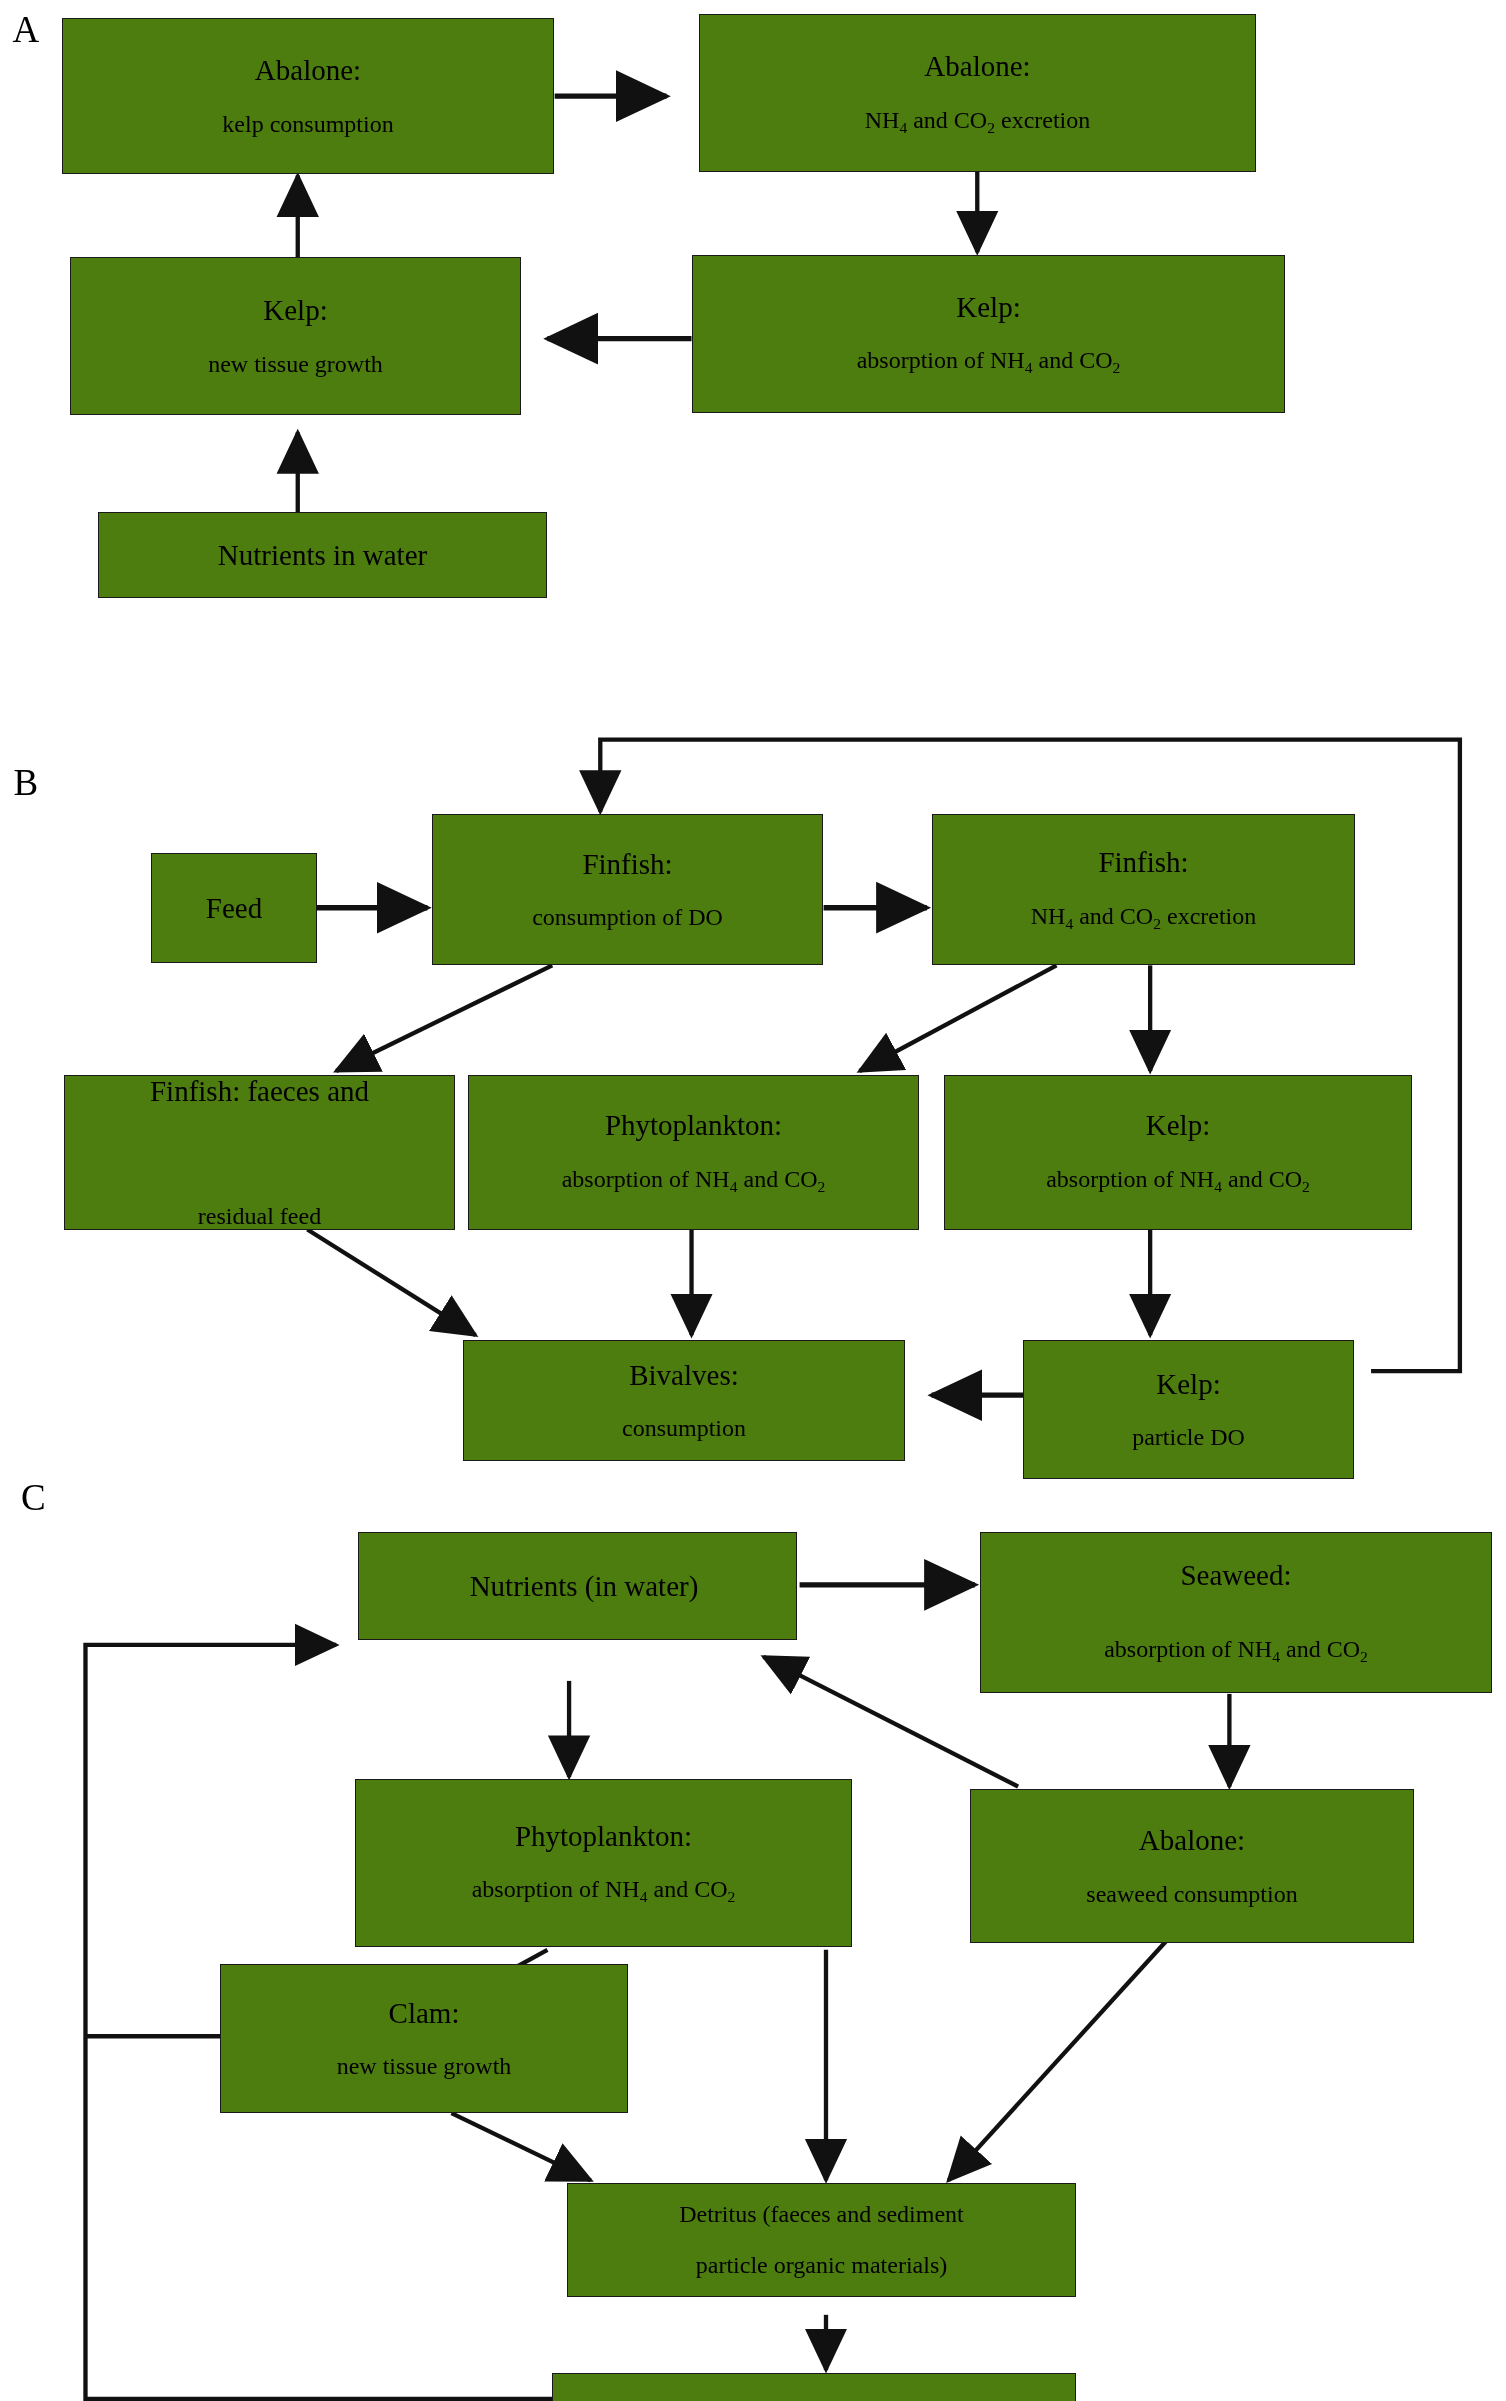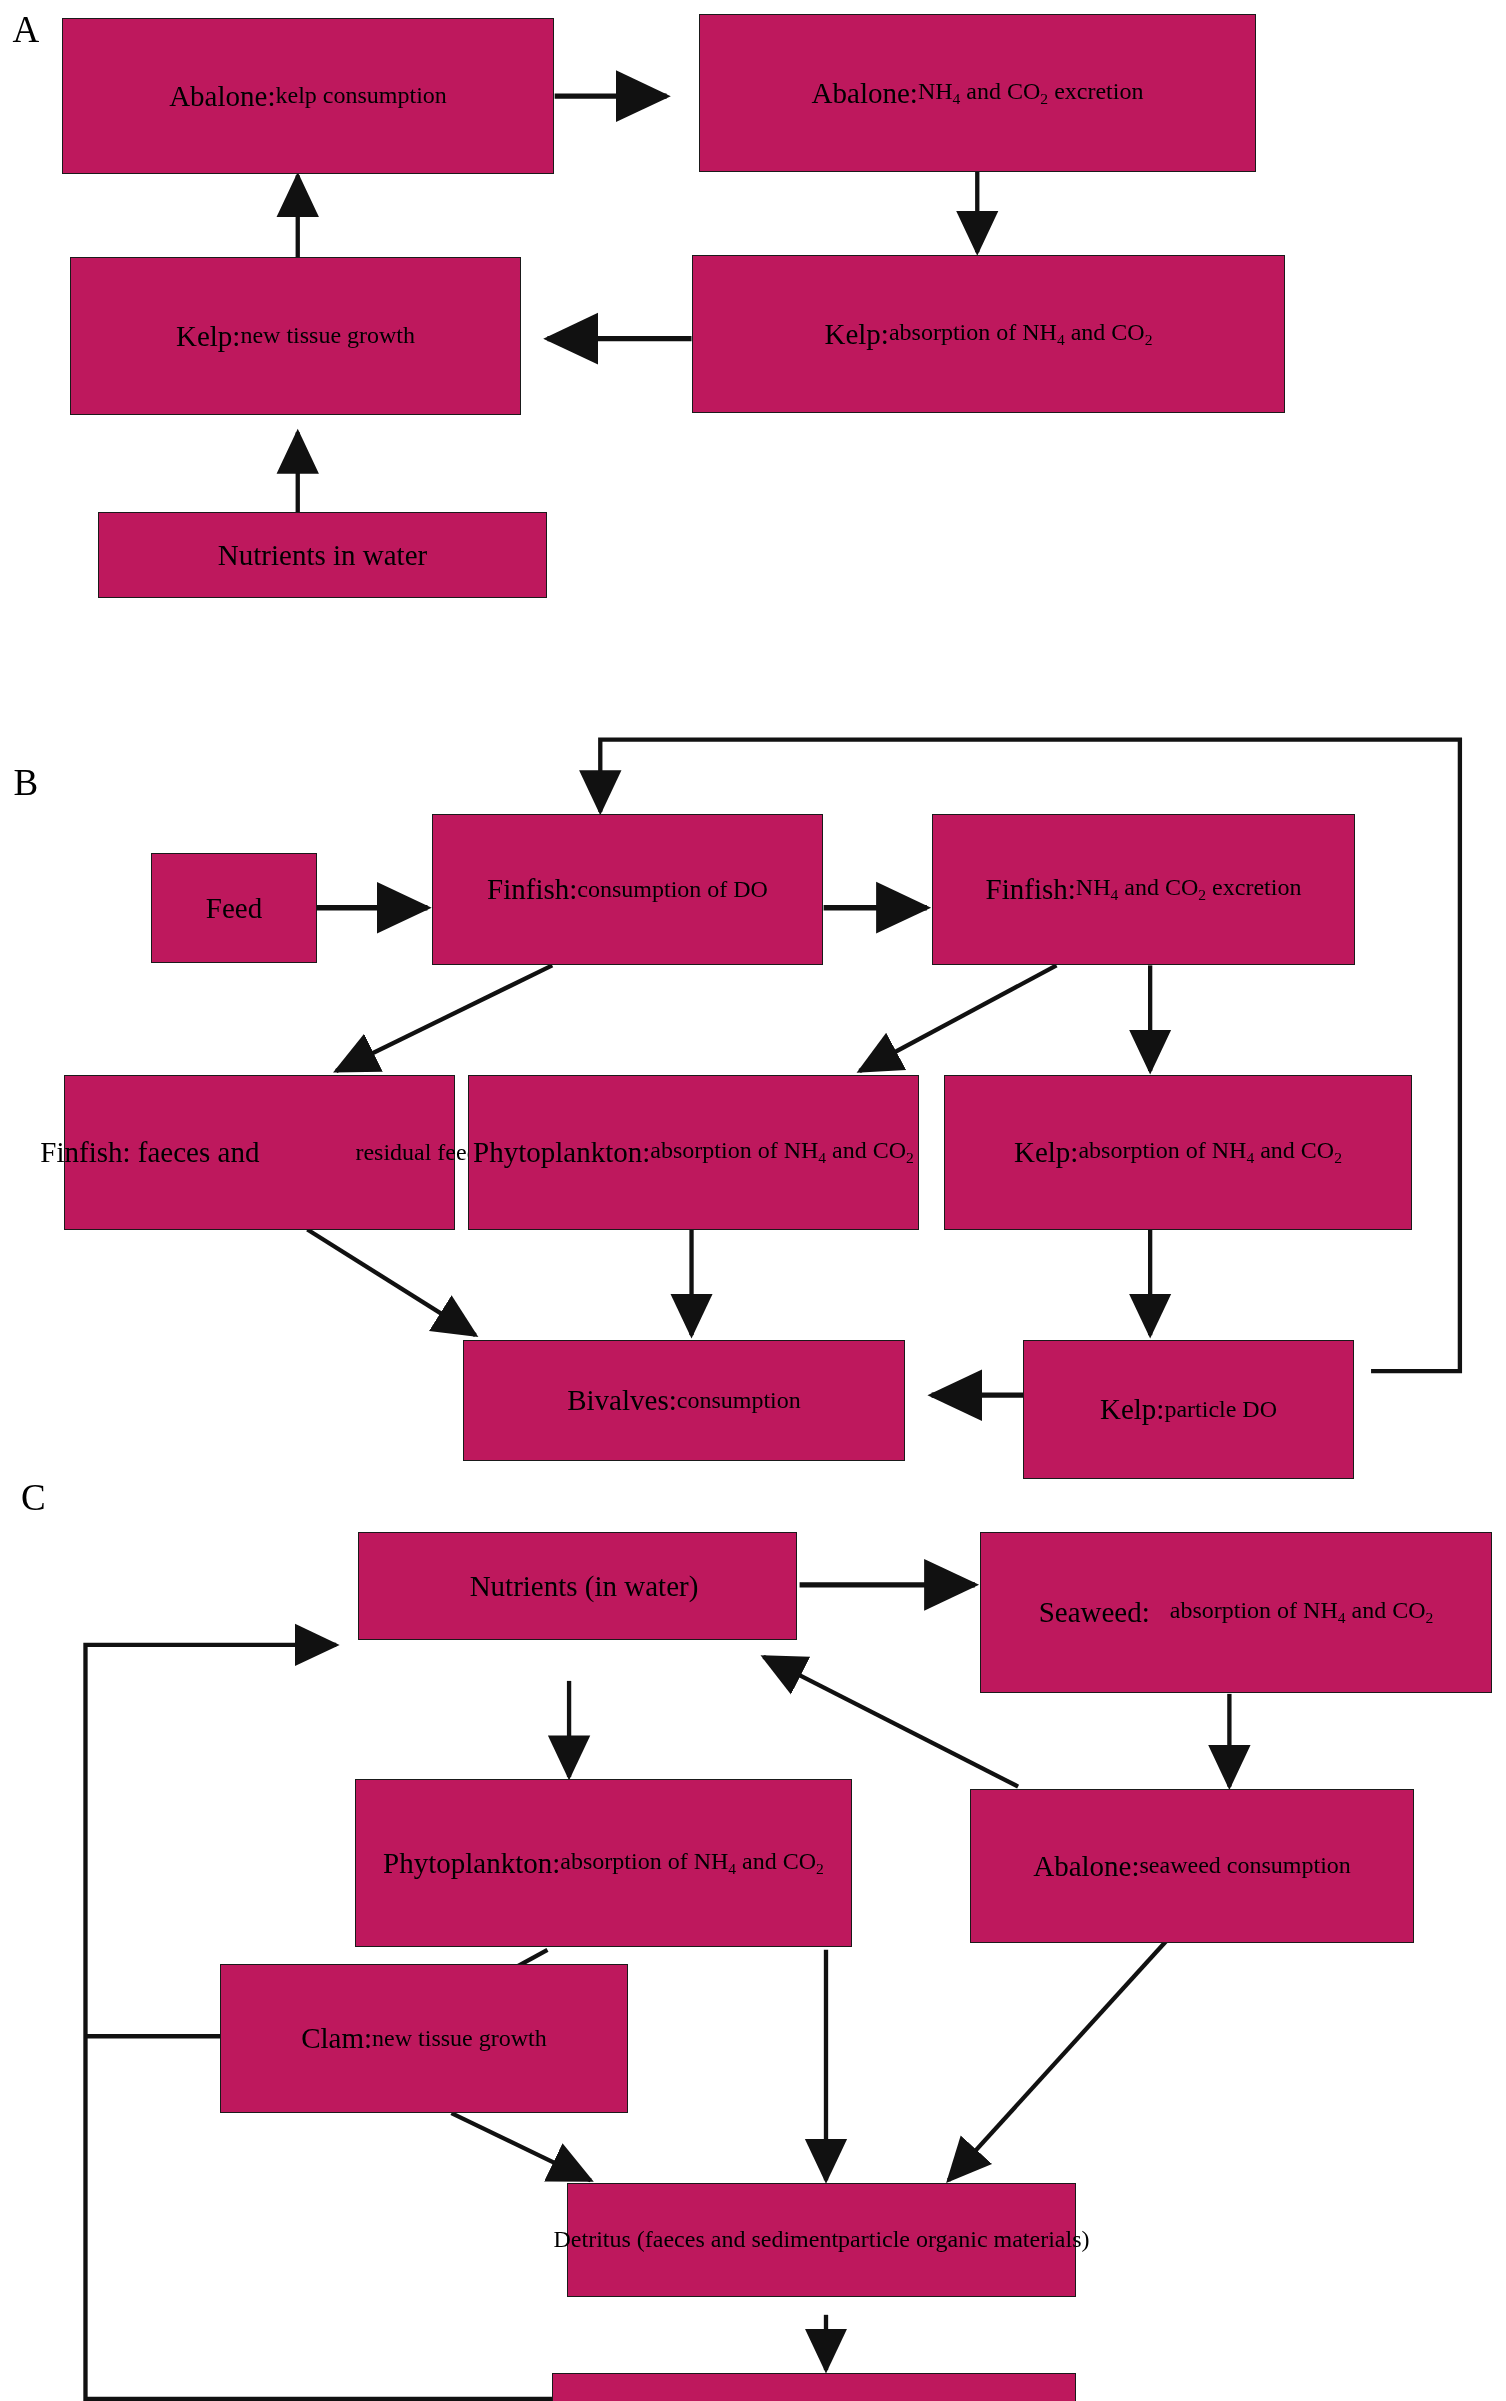--- a/index.html
+++ b/index.html
@@ -1,20 +1,20 @@
 <!DOCTYPE html>
 <html style="font-size:7.7px"><head>
 <meta charset="utf-8">
 <style>
   html,body{margin:0;padding:0;background:#ffffff;}
   body{width:1506px;height:2495px;font-family:"Liberation Serif","DejaVu Serif",serif;color:#000;}
   #stage{position:relative;width:1506px;height:2495px;overflow:hidden;background:#fff;}
   svg#wires{position:absolute;left:0;top:0;width:1506px;height:2495px;pointer-events:none;}
-  .node{position:absolute;box-sizing:border-box;border:1.9px solid #1a1a1a;background:#be185d;
-        display:flex;flex-direction:row;align-items:center;justify-content:center;text-align:center;font-family:Liberation Serif, serif;}
+  .node{position:absolute;box-sizing:border-box;border:1.9px solid #1a1a1a;background:#4d7c0f;
+        display:flex;flex-direction:column;align-items:center;justify-content:center;text-align:center;font-family:Liberation Serif, serif;}
   .node .ln{display:block;line-height:1.05;white-space:nowrap;}
   .s1{font-size:29px;}
   .s2{font-size:24px;}
   .gap{height:26px;}
   .panel-label{position:absolute;font-size:37px;line-height:1;}
   sub{font-size:0.65em;vertical-align:-0.30em;}
 </style>
 </head>
 <body>
 

